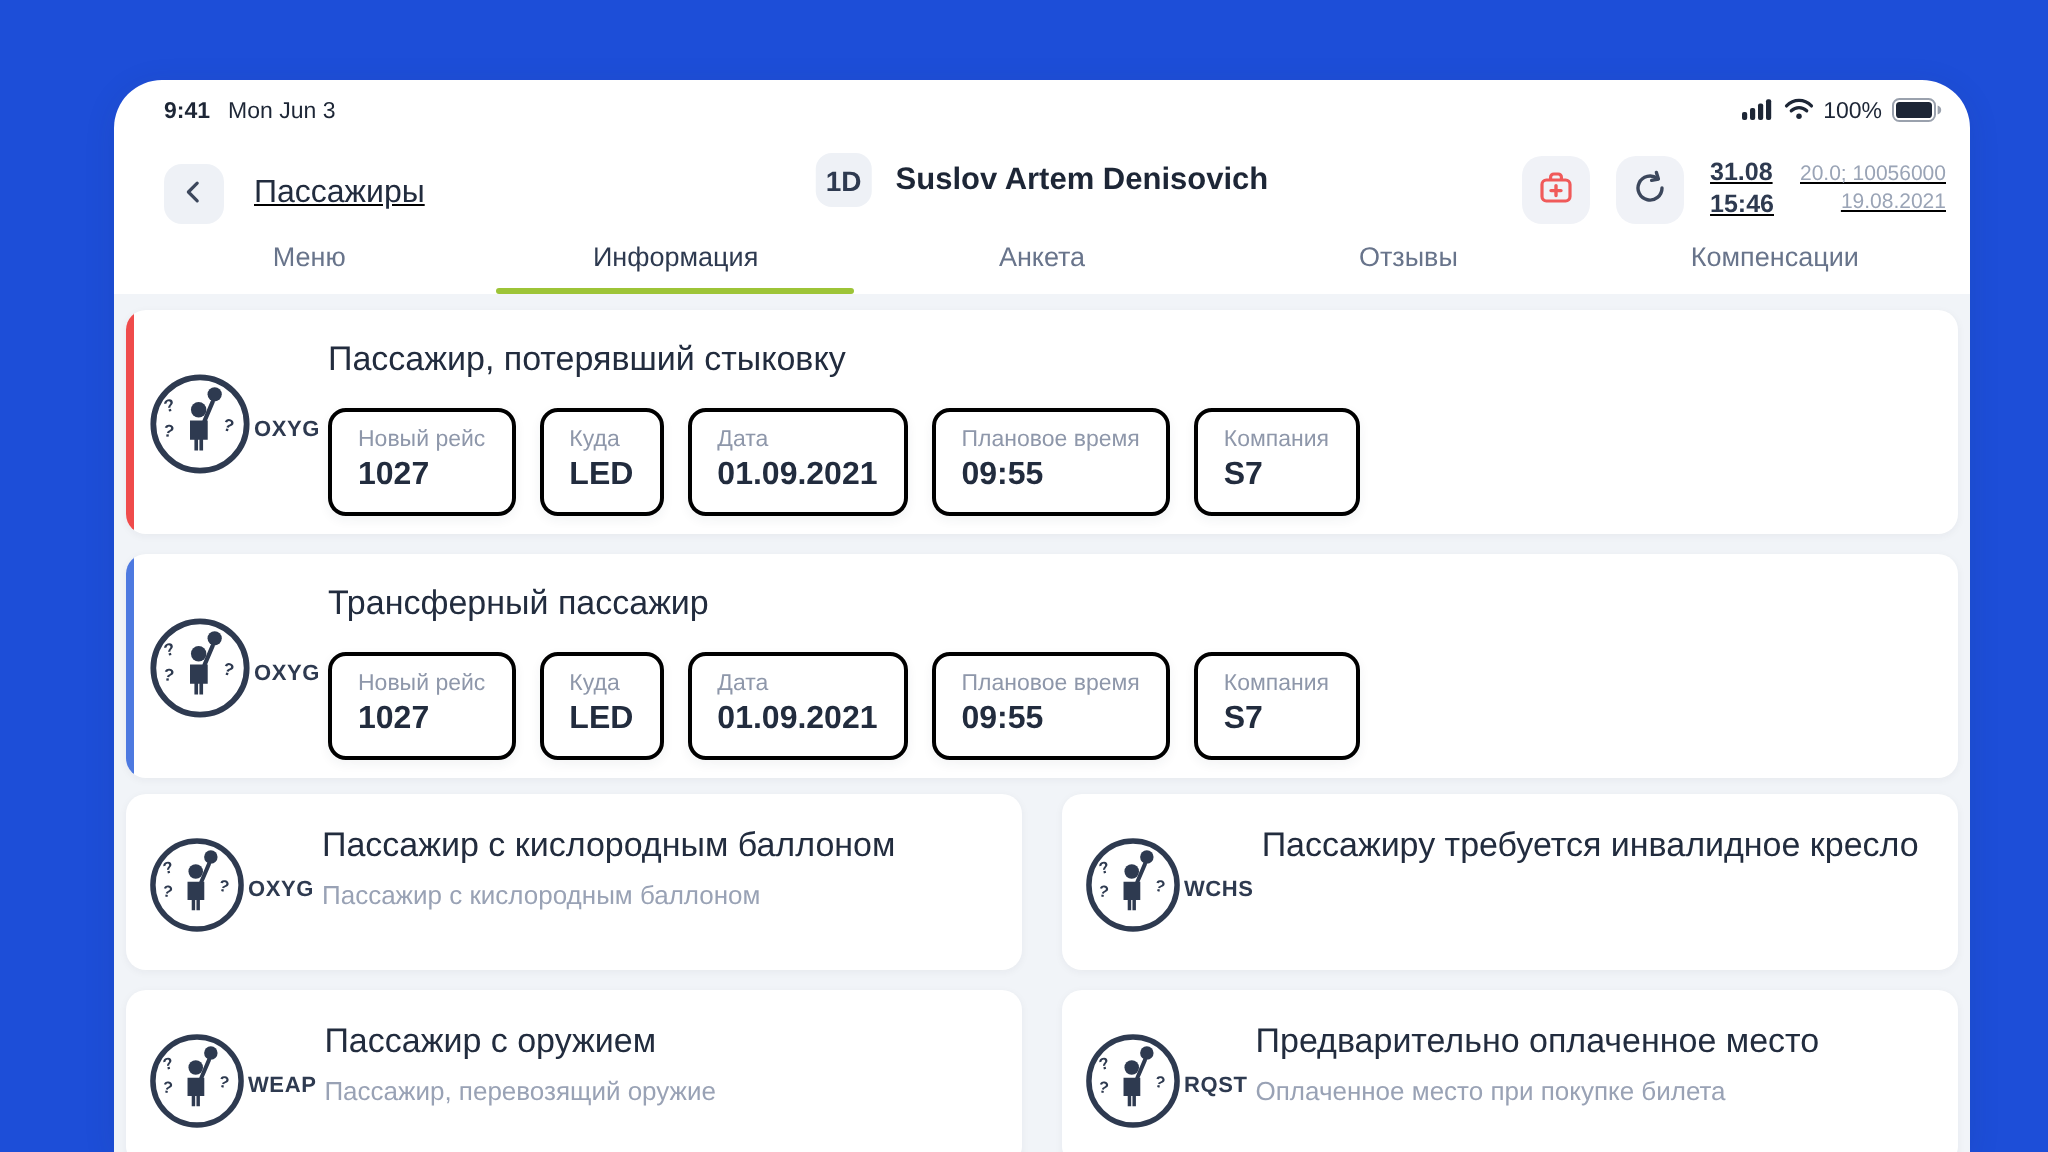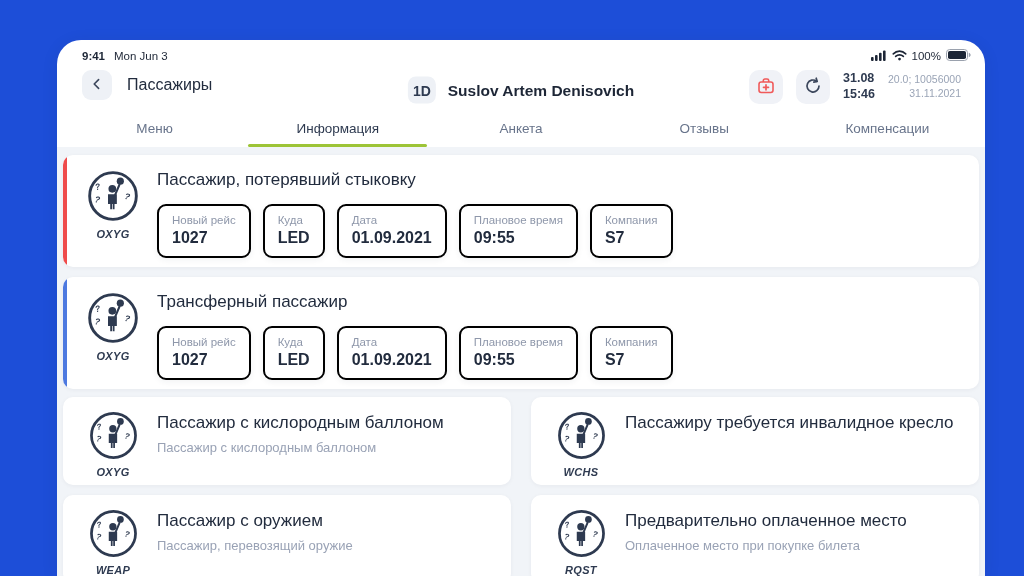--- a/index.html
+++ b/index.html
@@ -15,22 +15,22 @@
   
   .statusbar { display:flex; justify-content:space-between; align-items:center;
                padding:8px 14px 0 25px; height:24px; flex:0 0 auto; }
   .status-left { display:flex; gap:9px; font-size:11.5px; color:#1d2636; }
   .status-time { font-weight:700; }
   .status-date { font-weight:500; }
   .status-right { display:flex; align-items:center; gap:5px; color:#1d2636;
                   font-size:11.5px; font-weight:500; }
 
   
-  .header { position:relative; display:flex; align-items:flex-start;
-            height:48px; padding:6px 24px 0 25px; flex:0 0 auto; }
+  .header { position:relative; display:flex; align-items:flex-end;
+            height:48px; padding:6px 12px 0 25px; flex:0 0 auto;text-decoration:underline; }
   .hdr-left { display:flex; align-items:center; gap:15px; }
   .back-btn { width:30px; height:30px; border-radius:9px; background:#eef1f6;
               border:none; display:flex; align-items:center; justify-content:center; cursor:pointer; }
   .page-title { font-size:16px; font-weight:500; color:#222c3e; }
   .hdr-center { position:absolute; left:50%; top:55%; transform:translate(-50%,-50%);
                 display:flex; align-items:center; gap:12px; }
   .seat-badge { min-width:27px; height:27px; padding:0 5px; border-radius:8px; background:#eef1f6;
                 display:flex; align-items:center; justify-content:center;
                 font-size:14px; font-weight:600; color:#2e3a50; }
   .passenger-name { font-size:15.5px; font-weight:600; color:#1d2636; }
@@ -51,21 +51,21 @@
 
   
   .content { background:#f1f4f8; padding:8px 6px 20px; flex:1 1 auto; overflow:hidden; }
 
   .info-card { position:relative; background:#fff; border-radius:10px;
                box-shadow:0 1px 4px rgba(35,48,68,.05); display:flex;
                padding:13px 16px 12px 10px; overflow:hidden; height:112px; }
   .info-card + .info-card { margin-top:10px; }
   .accent { position:absolute; left:0; top:0; bottom:0; width:4px; }
 
-  .icon-col { flex:0 0 80px; display:flex; flex-direction:column; align-items:center; padding-top:1px;font-style:italic; }
+  .icon-col { flex:0 0 80px; display:flex; flex-direction:row; align-items:center; padding-top:1px; }
   .pict { width:54px; height:54px; }
   .pict svg { width:54px; height:54px; display:block; }
   .feature-card .pict, .feature-card .pict svg { width:51px; height:51px; }
   .code { margin-top:5px; font-size:11px; font-weight:600; color:#2e3a50; letter-spacing:.3px; }
 
   .info-body { flex:1; padding-left:4px; min-width:0; }
   .card-title { font-size:17px; font-weight:400; color:#222c3e; margin-top:2px; }
   .chips { display:flex; gap:12px; margin-top:14px; }
   .chip { background:#fff; border:2px solid #000000; box-shadow:0 2px 6px rgba(35,48,68,.06);
           border-radius:9px; padding:8px 13px 9px; white-space:nowrap; }
@@ -168,21 +168,21 @@
               <path d="M13.2 2.2 l1 3.3 -3.4 0.7" fill="none" stroke="#3c475c" stroke-width="1.7" stroke-linecap="round" stroke-linejoin="round"></path>
             </svg>
           </span>
         </button>
         <div class="sync-dt">
           <div>31.08</div>
           <div>15:46</div>
         </div>
         <div class="meta">
           <div>20.0; 10056000</div>
-          <div>31.11.2021</div>
+          <div>19.08.2021</div>
         </div>
       </div>
     </div>
 
     <div class="tabs">
       <button class="tab">Меню</button>
       <button class="tab active" style="--underline: #9dc437;">Информация</button>
       <button class="tab">Анкета</button>
       <button class="tab">Отзывы</button>
       <button class="tab">Компенсации</button>

